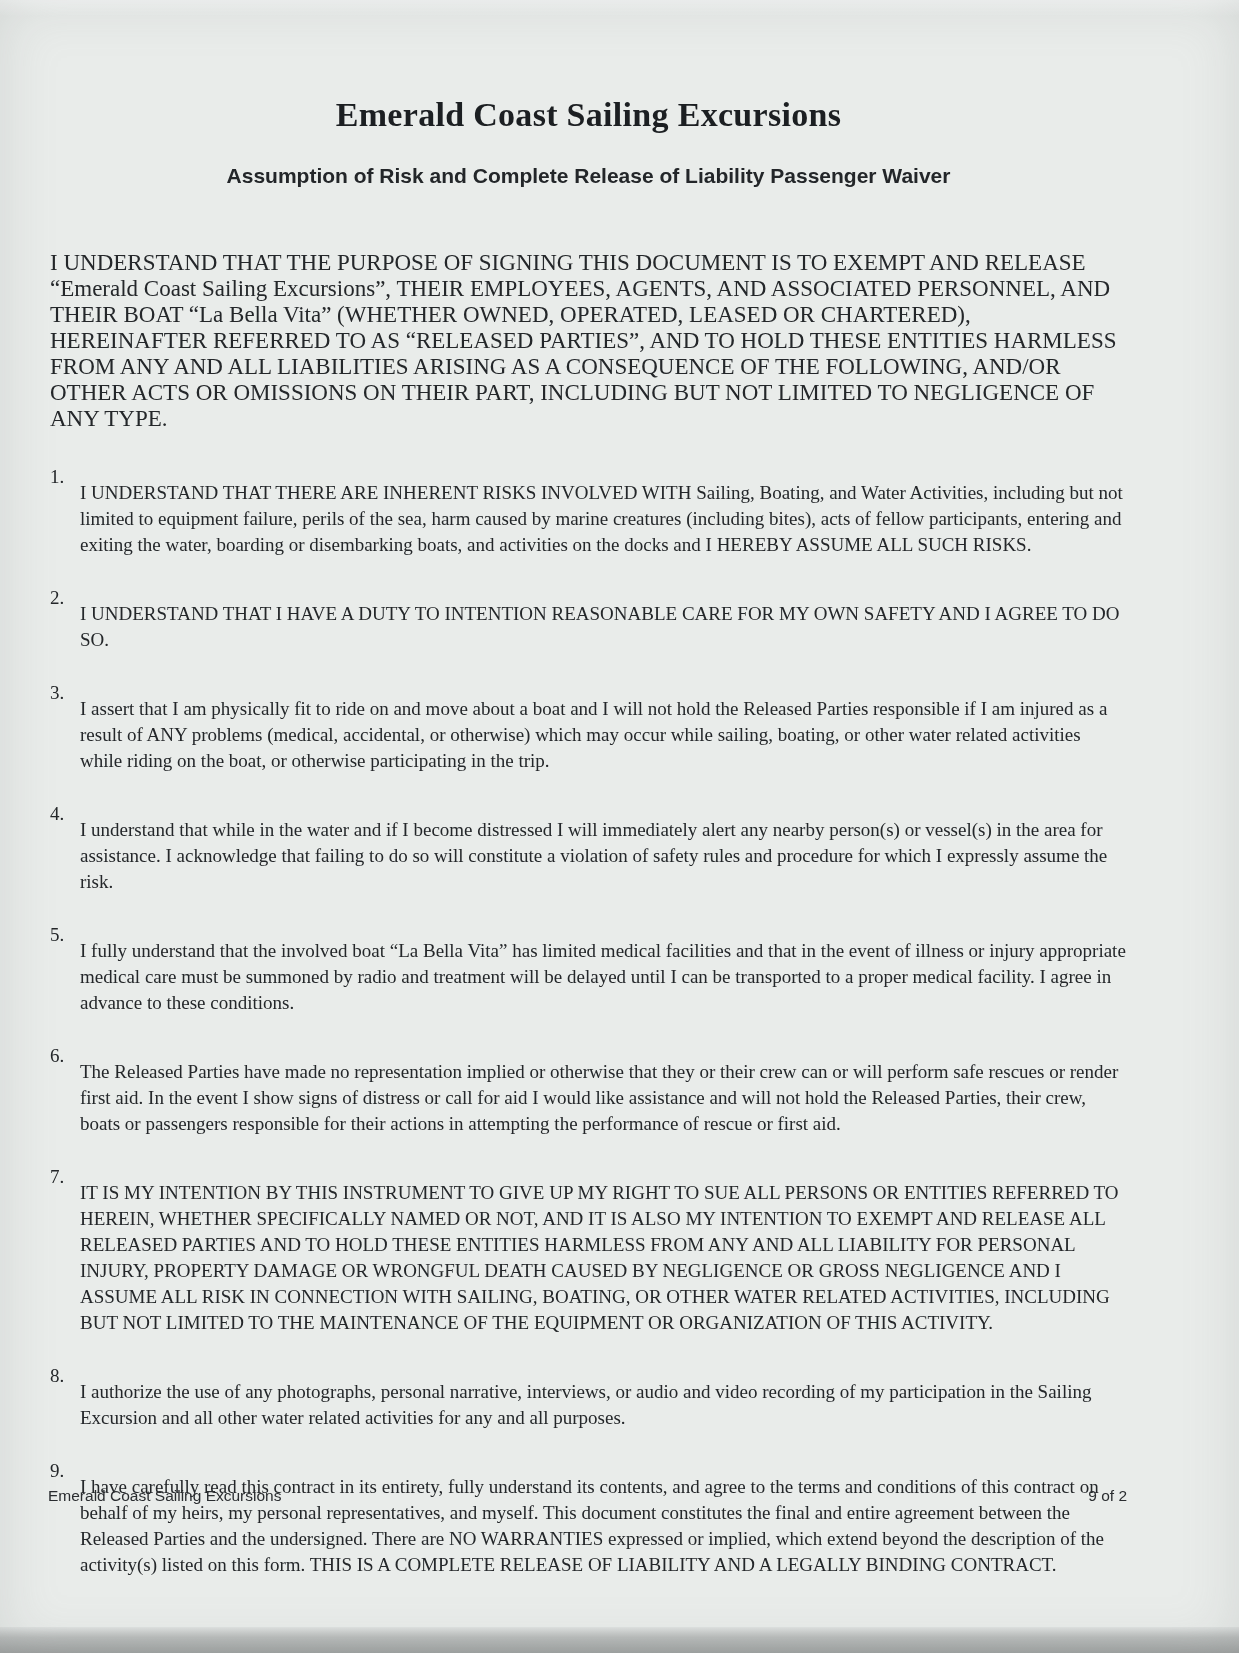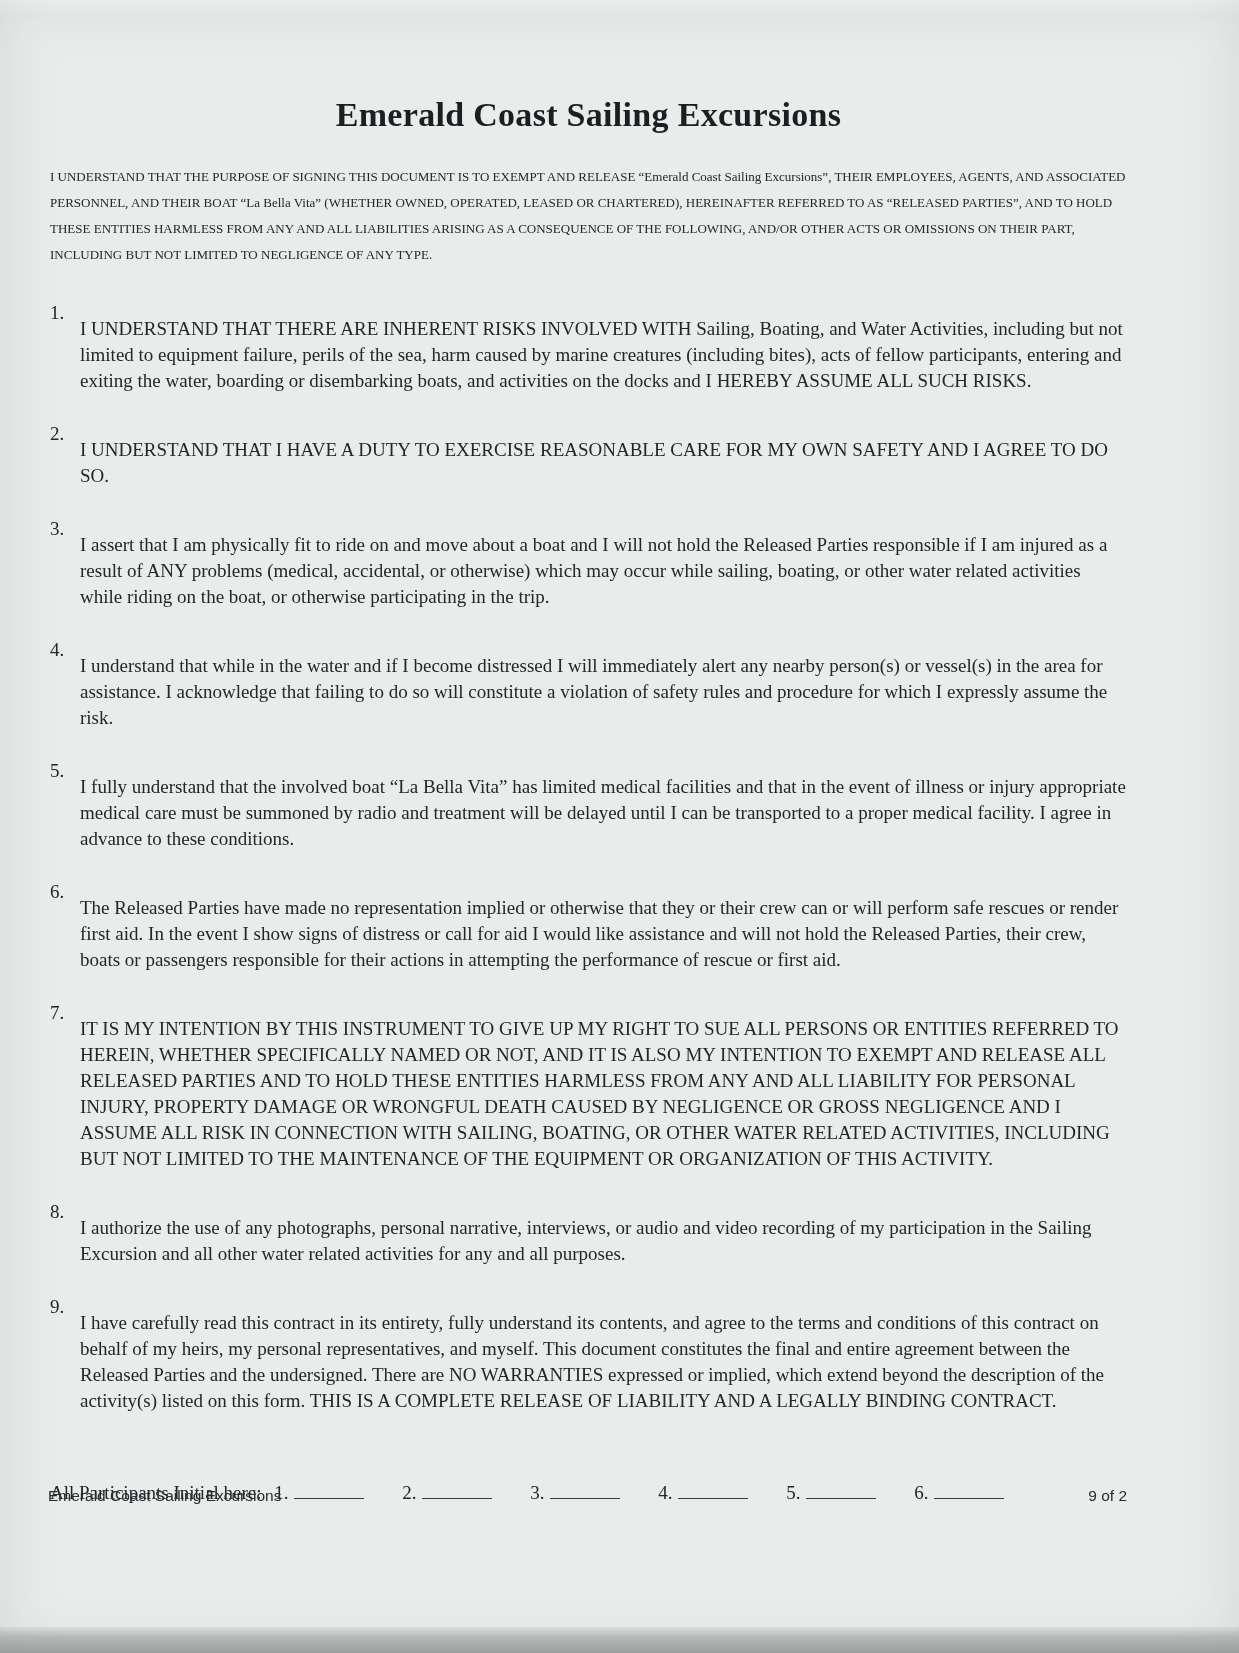--- a/index.html
+++ b/index.html
@@ -43,21 +43,21 @@
   }
   .doc-subtitle {
     text-align: center;
     font-family: "Liberation Sans", sans-serif;
     font-size: 21px;
     font-weight: bold;
     color: #232629;
     margin: 0 0 62px 0;
   }
   .intro {
-    font-size: 13px;
+    font-size: 23px;
     line-height: 26px;
     margin: 0 0 32px 0;
   }
   .item {
     display: flex;
     font-size: 19px;
     line-height: 26px;
     margin-bottom: 27px;
   }
   .item .num {
@@ -96,31 +96,32 @@
 </style>
 </head>
 <body>
 
 <div class="top-light"></div>
 
 <div class="page">
 
   <h1 class="doc-title">Emerald Coast Sailing Excursions</h1>
 
+  <h2 class="doc-subtitle">Assumption of Risk and Complete Release of Liability Passenger Waiver</h2>
 
   <p class="intro">I UNDERSTAND THAT THE PURPOSE OF SIGNING THIS DOCUMENT IS TO EXEMPT AND RELEASE “Emerald Coast Sailing Excursions”, THEIR EMPLOYEES, AGENTS, AND ASSOCIATED PERSONNEL, AND THEIR BOAT “La Bella Vita” (WHETHER OWNED, OPERATED, LEASED OR CHARTERED), HEREINAFTER REFERRED TO AS “RELEASED PARTIES”, AND TO HOLD THESE ENTITIES HARMLESS FROM ANY AND ALL LIABILITIES ARISING AS A CONSEQUENCE OF THE FOLLOWING, AND/OR OTHER ACTS OR OMISSIONS ON THEIR PART, INCLUDING BUT NOT LIMITED TO NEGLIGENCE OF ANY TYPE.</p>
 
   <div class="item">
     <span class="num">1.</span>
     <span class="txt">I UNDERSTAND THAT THERE ARE INHERENT RISKS INVOLVED WITH Sailing, Boating, and Water Activities, including but not limited to equipment failure, perils of the sea, harm caused by marine creatures (including bites), acts of fellow participants, entering and exiting the water, boarding or disembarking boats, and activities on the docks and I HEREBY ASSUME ALL SUCH RISKS.</span>
   </div>
 
   <div class="item">
     <span class="num">2.</span>
-    <span class="txt">I UNDERSTAND THAT I HAVE A DUTY TO EXERCISE REASONABLE CARE FOR MY OWN SAFETY AND I AGREE TO DO SO.</span>
+    <span class="txt">I UNDERSTAND THAT I HAVE A DUTY TO INTENTION REASONABLE CARE FOR MY OWN SAFETY AND I AGREE TO DO SO.</span>
   </div>
 
   <div class="item">
     <span class="num">3.</span>
     <span class="txt">I assert that I am physically fit to ride on and move about a boat and I will not hold the Released Parties responsible if I am injured as a result of ANY problems (medical, accidental, or otherwise) which may occur while sailing, boating, or other water related activities while riding on the boat, or otherwise participating in the trip.</span>
   </div>
 
   <div class="item">
     <span class="num">4.</span>
     <span class="txt">I understand that while in the water and if I become distressed I will immediately alert any nearby person(s) or vessel(s) in the area for assistance. I acknowledge that failing to do so will constitute a violation of safety rules and procedure for which I expressly assume the risk.</span>

